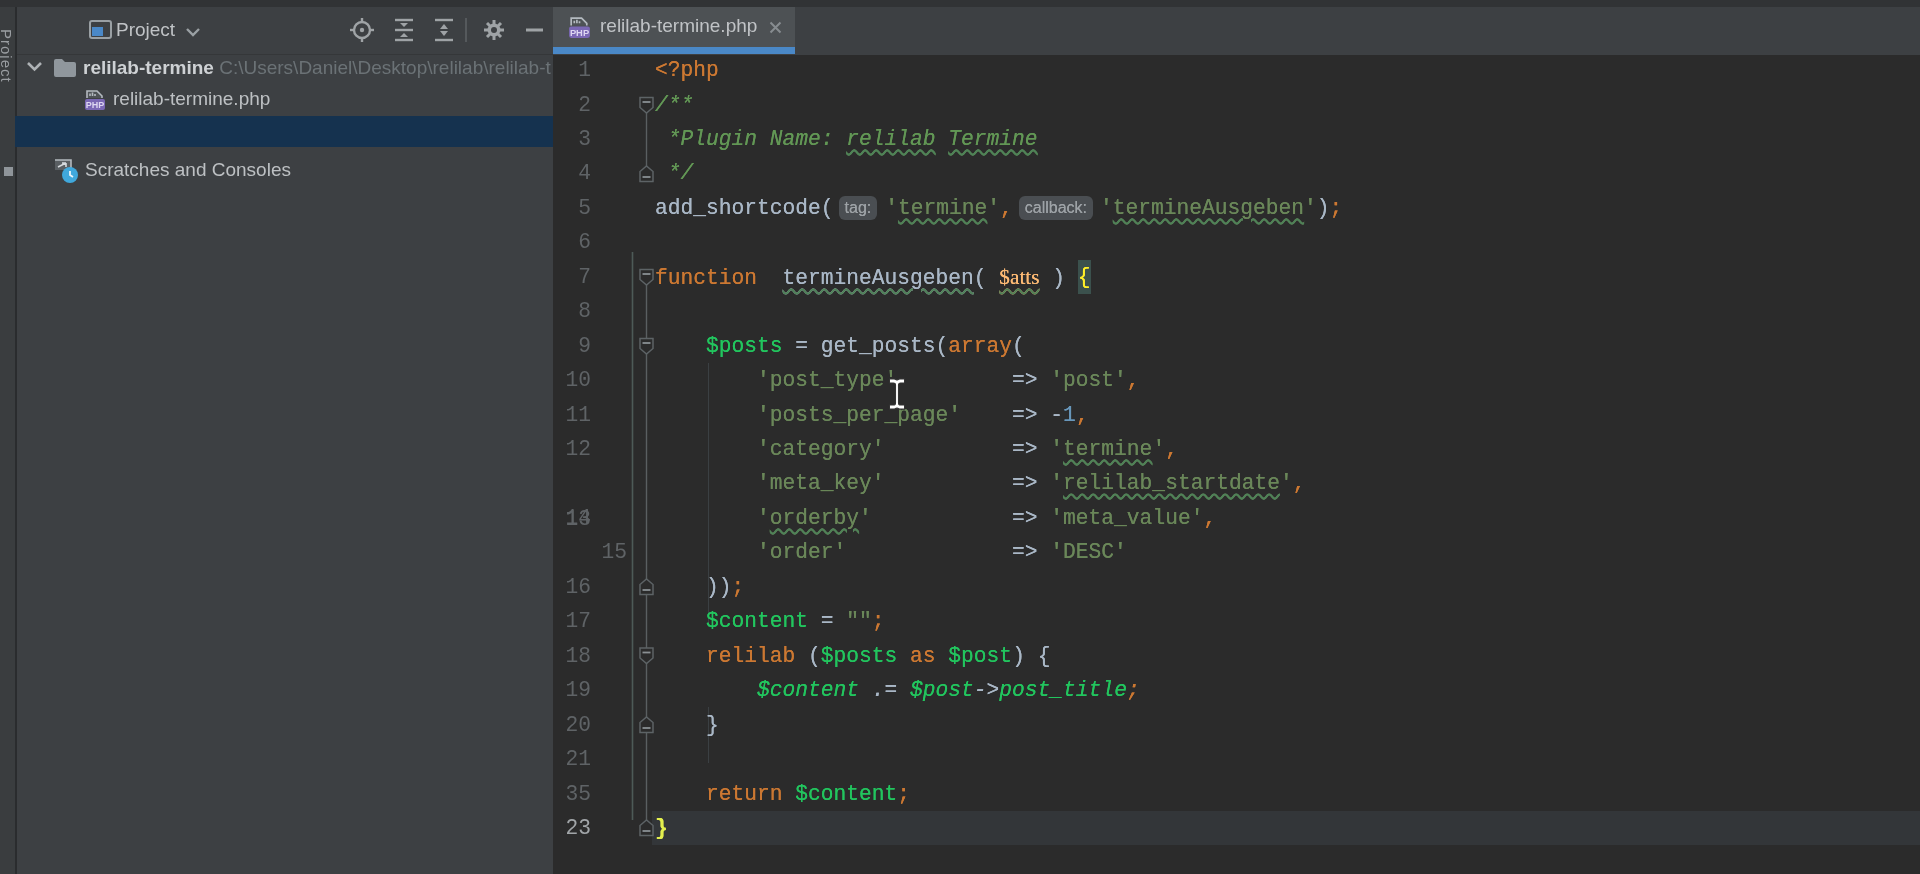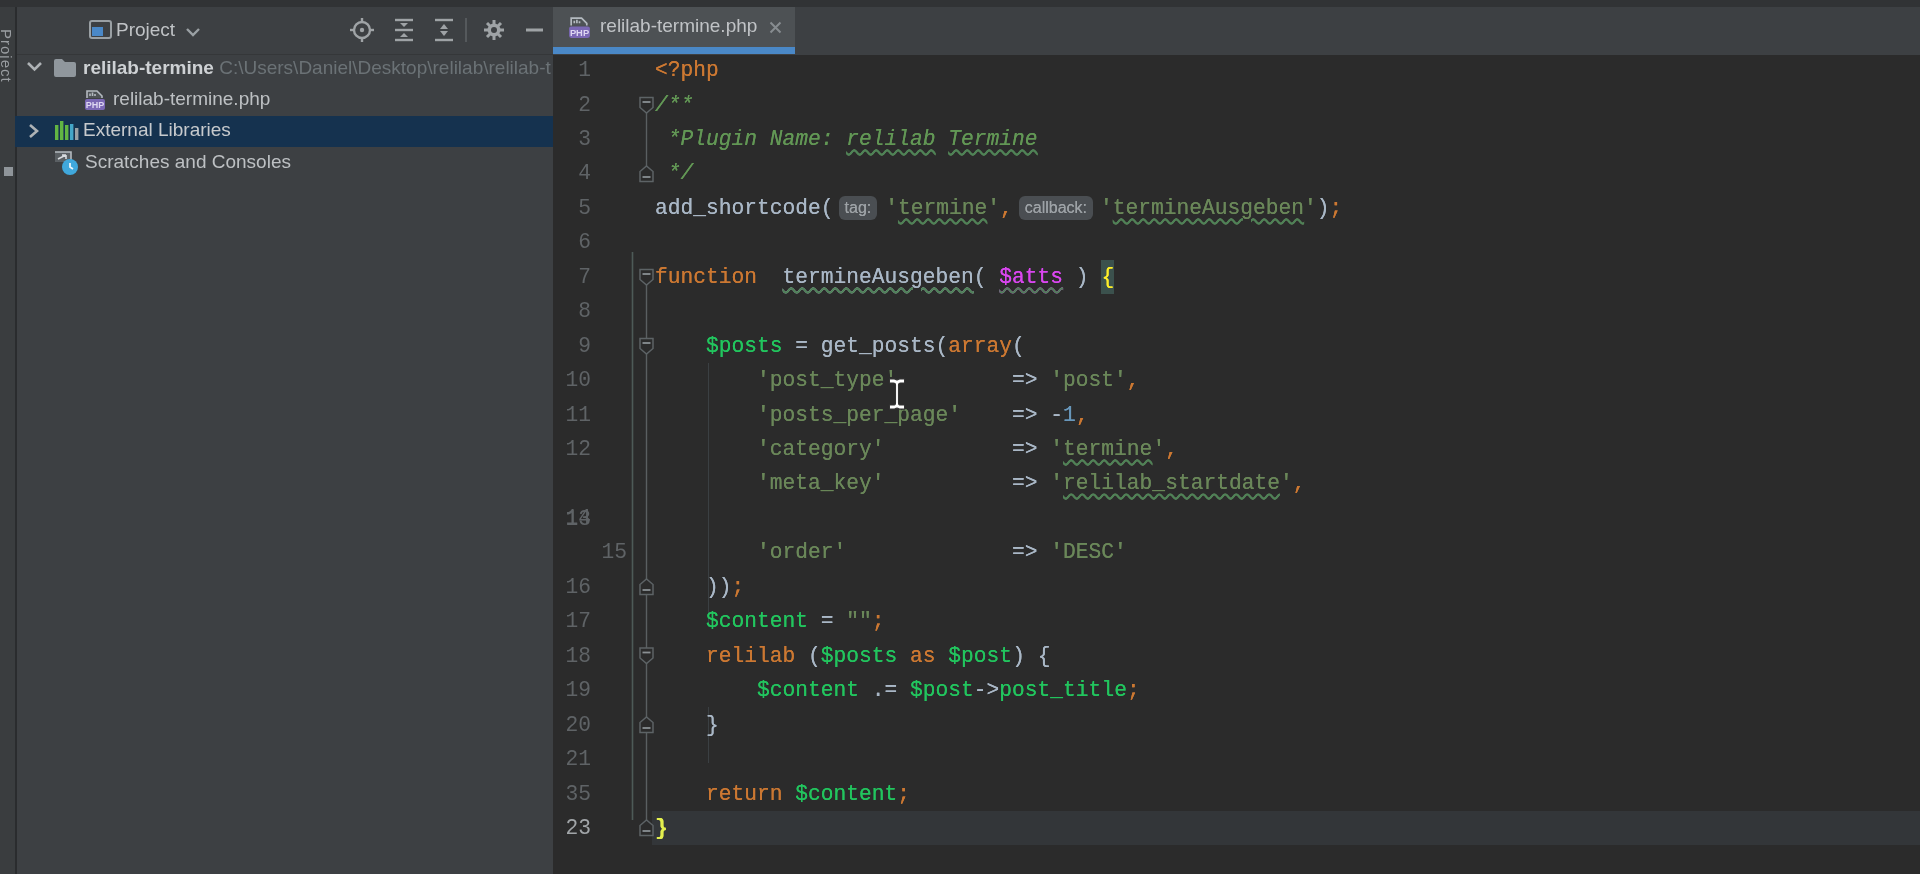--- a/index.html
+++ b/index.html
@@ -30,21 +30,21 @@
   #editor{left:553px;top:55px;width:1367px;height:819px;background:#2b2b2b;}
   #caretline{position:absolute;left:99px;top:755.9px;width:1268px;height:34.4px;background:#333639;}
   .code{position:absolute;left:102px;height:34.45px;line-height:34.45px;
         font-family:"Liberation Mono",monospace;font-size:21.25px;white-space:pre;color:#a9b7c6;text-shadow:0 0 0.6px currentColor;}
   .num{position:absolute;left:0;width:38px;height:34.45px;line-height:34.45px;text-align:right;
        font-family:"Liberation Mono",monospace;font-size:21.25px;color:#5f6366;}
   .k{color:#cc7832;}
   .s{color:#6a8759;}
   .c{color:#629755;font-style:italic;}
   .v{color:#22c55e;}
-  .va{color:#d946ef;}
+  .va{color:#fdba74;font-family:Liberation Serif, serif;}
   .n{color:#6897bb;}
   .w{text-decoration:underline;text-decoration-style:wavy;text-decoration-color:#4e8257;
      text-decoration-thickness:2px;text-underline-offset:4px;}
   .chip{display:inline-block;font-family:"Liberation Sans",sans-serif;font-size:16px;
         line-height:21px;background:#4a4e52;color:#9da2a6;border-radius:6px;
         padding:1px 6px 2px;vertical-align:1px;}
   .b1{color:#ffef28;background:#3b514d;display:inline-block;height:34.45px;vertical-align:top;}
   .b2{color:#e3ef4e;font-weight:bold;}
 </style>
 </head>
@@ -126,34 +126,21 @@
     </div>
     <div class="row" style="top:77px;">
       <svg style="position:absolute;left:66px;top:4px" width="24" height="24" viewBox="0 0 24 24">
         <path d="M4 10 L4 3 L14 3 L19 8 L19 10" fill="#4e5356" stroke="#b4bac0" stroke-width="1.6"></path>
         <path d="M7 8 L7 5.5 M9.5 8 L9.5 4.5 M12 8 L12 6" stroke="#b4bac0" stroke-width="1.6"></path>
         <rect x="2" y="11" width="20" height="11" rx="2" fill="#7b68b5"></rect>
         <text x="12" y="20" font-family="Liberation Sans" font-size="9" font-weight="bold" fill="#ded7f2" text-anchor="middle">PHP</text>
       </svg>
       <div class="rowtext" style="left:96px;">relilab-termine.php</div>
     </div>
-    <div class="row" style="top:108px;">
-      <svg style="position:absolute;left:11px;top:8px" width="12" height="16" viewBox="0 0 12 16">
-        <path d="M2 2 L9 8 L2 14" fill="none" stroke="#aeb2b5" stroke-width="2.6"></path>
-      </svg>
-      <svg style="position:absolute;left:36px;top:4px" width="26" height="24" viewBox="0 0 26 24">
-        <rect x="2" y="6" width="3.4" height="15" fill="#62b543"></rect>
-        <rect x="7" y="2" width="3.4" height="19" fill="#62b543"></rect>
-        <rect x="12" y="6" width="3.4" height="15" fill="#62b543"></rect>
-        <rect x="17" y="5" width="3.4" height="16" fill="#44a6c8"></rect>
-        <rect x="22" y="9" width="3.4" height="12" fill="#9aa0a4"></rect>
-      </svg>
-      <div class="rowtext" style="left:66px;color:#c7cacd;">External Libraries</div>
-    </div>
-    <div class="row" style="top:140px;">
+    <div class="row" style="top:148px;">
       <svg style="position:absolute;left:36px;top:3px" width="28" height="27" viewBox="0 0 28 27">
         <path d="M2 2 L18 2 L18 12 L12 12 L2 12 Z" fill="#5a5f63"></path>
         <path d="M2 2 L18 2 L18 12" fill="none" stroke="#b4bac0" stroke-width="1.6"></path>
         <path d="M5 9 L13 5 M13 5 L9 5 M13 5 L13 9" stroke="#d6dade" stroke-width="1.6" fill="none"></path>
         <circle cx="17" cy="17" r="8" fill="#40a8dc"></circle>
         <path d="M17 13 L17 17 L20 19" stroke="#eaf4fa" stroke-width="1.8" fill="none"></path>
       </svg>
       <div class="rowtext" style="left:68px;">Scratches and Consoles</div>
     </div>
   </div>
@@ -236,25 +223,26 @@
     <div class="code" style="top:32.5px;"><span class="c">/**</span></div>
     <div class="code" style="top:66.9px;"><span class="c"> *Plugin Name: <span class="w">relilab</span> <span class="w">Termine</span></span></div>
     <div class="code" style="top:101.4px;"><span class="c"> */</span></div>
     <div class="code" style="top:135.8px;">add_shortcode(<span class="chip" style="margin-left:5px;margin-right:8px;">tag:</span><span class="s">'<span class="w">termine</span>'</span><span class="k">,</span><span class="chip" style="margin-left:6px;margin-right:7px;">callback:</span><span class="s">'<span class="w">termineAusgeben</span>'</span>)<span class="k">;</span></div>
     <div class="code" style="top:204.7px;"><span class="k">function</span>  <span class="w">termineAusgeben</span>( <span class="va w">$atts</span> ) <span class="b1">{</span></div>
     <div class="code" style="top:273.6px;">    <span class="v">$posts</span> = get_posts(<span class="k">array</span>(</div>
     <div class="code" style="top:308.1px;">        <span class="s">'post_type'</span>         =&gt; <span class="s">'post'</span><span class="k">,</span></div>
     <div class="code" style="top:342.5px;">        <span class="s">'posts_per_page'</span>    =&gt; -<span class="n">1</span><span class="k">,</span></div>
     <div class="code" style="top:377px;">        <span class="s">'category'</span>          =&gt; <span class="s">'<span class="w">termine</span>'</span><span class="k">,</span></div>
     <div class="code" style="top:411.4px;">        <span class="s">'meta_key'</span>          =&gt; <span class="s">'<span class="w">relilab_startdate</span>'</span><span class="k">,</span></div>
+    <div class="code" style="top:445.9px;">        <span class="s">'<span class="w">orderby</span>'</span>           =&gt; <span class="s">'meta_value'</span><span class="k">,</span></div>
     <div class="code" style="top:480.3px;">        <span class="s">'order'</span>             =&gt; <span class="s">'DESC'</span></div>
     <div class="code" style="top:514.8px;">    ))<span class="k">;</span></div>
     <div class="code" style="top:549.2px;">    <span class="v">$content</span> = <span class="s">""</span><span class="k">;</span></div>
     <div class="code" style="top:583.7px;">    <span class="k">relilab</span> (<span class="v">$posts</span> <span class="k">as</span> <span class="v">$post</span>) {</div>
-    <div class="code" style="top:618.1px;">        <span class="v">$content</span> .= <span class="v">$post</span>-&gt;<span class="v">post_title</span><span class="k">;</span></div>
+    <div class="code" style="top:618.1px;font-style:italic;">        <span class="v">$content</span> .= <span class="v">$post</span>-&gt;<span class="v">post_title</span><span class="k">;</span></div>
     <div class="code" style="top:652.6px;">    }</div>
     <div class="code" style="top:721.5px;">    <span class="k">return</span> <span class="v">$content</span><span class="k">;</span></div>
     <div class="code" style="top:755.9px;"><span class="b2">}</span></div>
 
     <svg style="position:absolute;left:333px;top:322px" width="22" height="34" viewBox="0 0 22 36">
       <path d="M3 2 h5 c1.6 0 2.4 1.2 3 1.2 c0.6 0 1.4 -1.2 3 -1.2 h5 v4.4 h-4.2 c-1.2 0 -2.2 0.6 -2.2 2.2 v18.8 c0 1.6 1 2.2 2.2 2.2 h4.2 v4.4 h-5 c-1.6 0 -2.4 -1.2 -3 -1.2 c-0.6 0 -1.4 1.2 -3 1.2 h-5 v-4.4 h4.2 c1.2 0 2.2 -0.6 2.2 -2.2 v-18.8 c0 -1.6 -1 -2.2 -2.2 -2.2 h-4.2 z" fill="#ffffff" stroke="#333333" stroke-width="1.2"></path>
     </svg>
   </div>
 </div>
 

